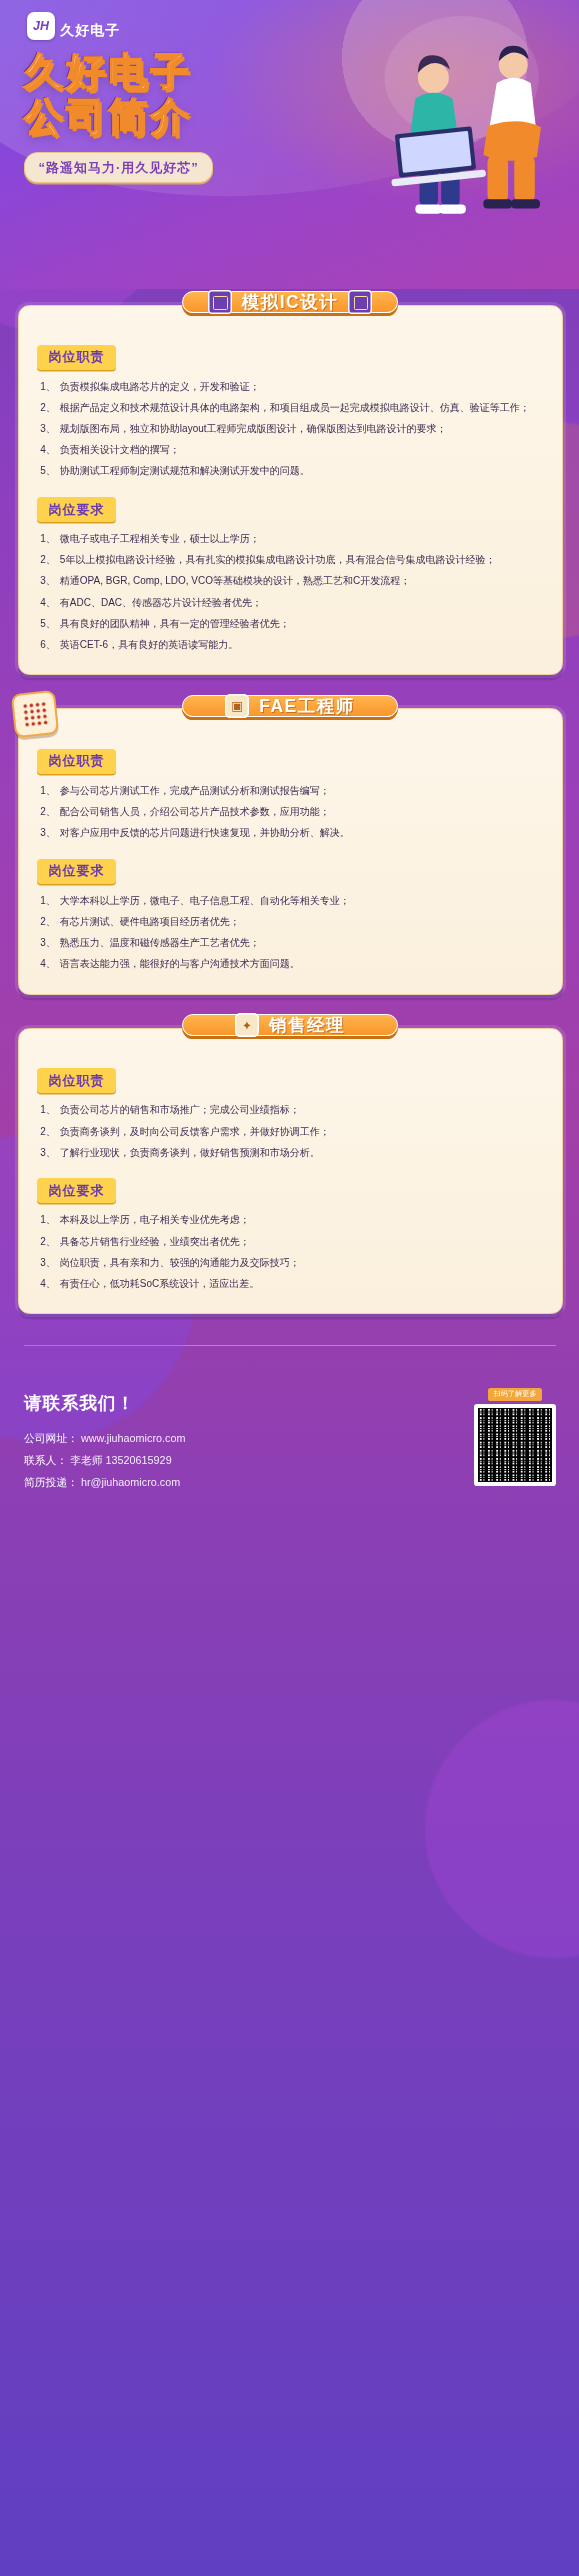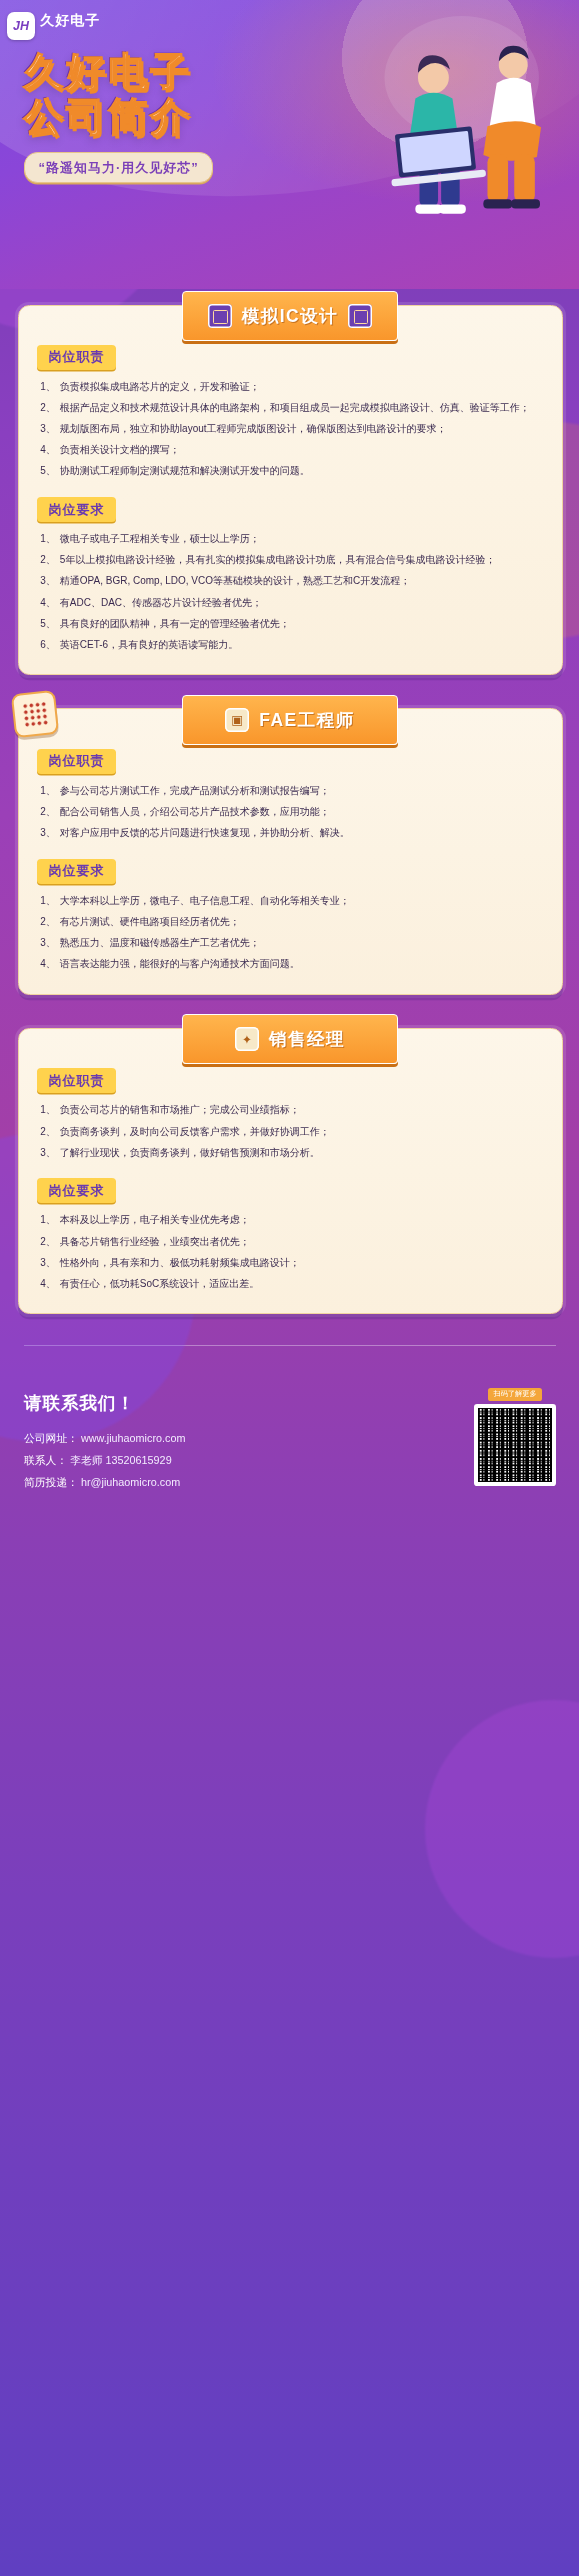--- a/index.html
+++ b/index.html
@@ -36,21 +36,21 @@
     background: linear-gradient(120deg, rgba(255,255,255,.18), rgba(255,255,255,0));
     border-radius:50%;
     transform: rotate(-8deg);
   }
   .hdr-swoosh2{
     position:absolute; width:464px; height:268px; right:-93px; top:-62px;
     background: radial-gradient(ellipse at center, rgba(255,150,60,.35), rgba(255,150,60,0) 70%);
     border-radius:50%;
   }
   .logo {
-    position:absolute; left:7px; top:12.4px; display:flex; align-items:flex-start; gap:5.2px;
+    position:absolute; left:27px; top:12.4px; display:flex; align-items:flex-end; gap:5.2px;
   }
   .logo-mark{
     width:28px;height:28px;border-radius:7.2px;background:#ffffff;
     display:flex;align-items:center;justify-content:center;
     color:#7a3fc0;font-weight:bold;font-size:12.4px;font-style:italic;
     box-shadow:0 1px 3.1px rgba(0,0,0,.25);
   }
   .logo-text{ color:#fff; font-size:14px; font-weight:bold; letter-spacing:1px; }
 
   .hero-title{
@@ -98,24 +98,24 @@
     position:relative;
     margin: 15.5px 17.5px 0 17.5px;
     background: linear-gradient(180deg,#fdf6e9 0%, #fbf0dd 100%);
     border-radius:11.3px;
     border:1.5px solid #f0d3a0;
     box-shadow: 0 5.2px 0 rgba(90,40,140,.35), 0 0 0 3.1px rgba(255,255,255,.12);
     padding: 34px 15.5px 17.5px 15.5px;
   }
   .sec-banner{
     position:absolute; left:50%; top:-14.4px; transform:translateX(-50%);
-    min-width:216px; height:50px;
+    min-width:216px; height:22px;
     background: linear-gradient(180deg,#ffb54d 0%, #f9962b 100%);
     border:1.5px solid #ffffff;
-    border-radius:4px;
+    border-radius:11px;
     display:flex; align-items:center; justify-content:center; gap:10px;
     box-shadow:0 3.1px 0 #c96f14;
     padding:0 17.5px;
   }
   .sec-banner .b-title{
     color:#ffffff; font-size:17.5px; font-weight:bold; letter-spacing:1.5px;
     text-shadow:1px 1px 0 rgba(150,70,10,.5);
   }
   .chip-ico{
     width:24px;height:24px;border-radius:4.1px;background:#6b3fb0;
@@ -391,21 +391,21 @@
       <li>
           <span class="li-num">1、</span>
           <span class="li-txt">本科及以上学历，电子相关专业优先考虑；</span>
         </li>
       <li>
           <span class="li-num">2、</span>
           <span class="li-txt">具备芯片销售行业经验，业绩突出者优先；</span>
         </li>
       <li>
           <span class="li-num">3、</span>
-          <span class="li-txt">性格外向，具有亲和力、极低功耗射频集成电路设计；</span>
+          <span class="li-txt">岗位职责，具有亲和力、较强的沟通能力及交际技巧；</span>
         </li>
       <li>
           <span class="li-num">4、</span>
           <span class="li-txt">有责任心，低功耗SoC系统设计，适应出差。</span>
         </li>
     </ul>
   </div>
 
   <div class="divider-line" style="margin-top:31px;"></div>
   <div class="contact">

